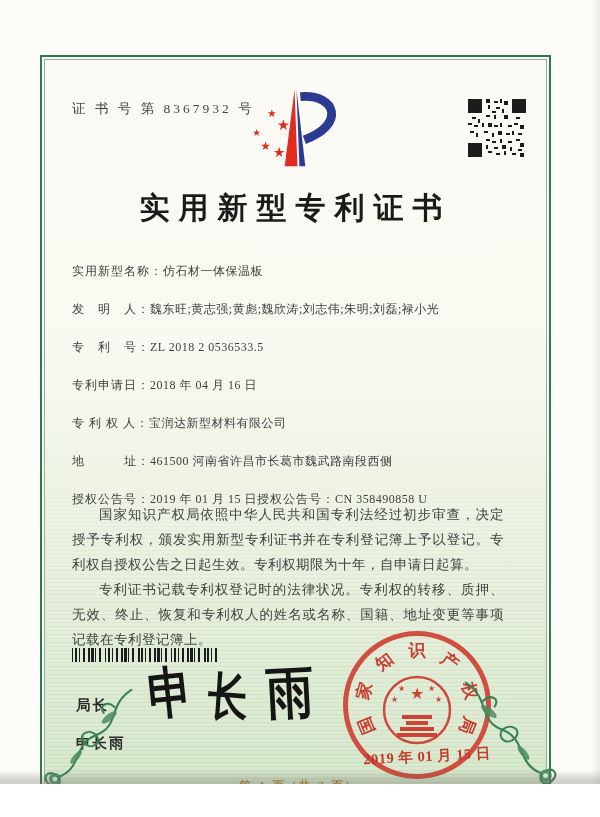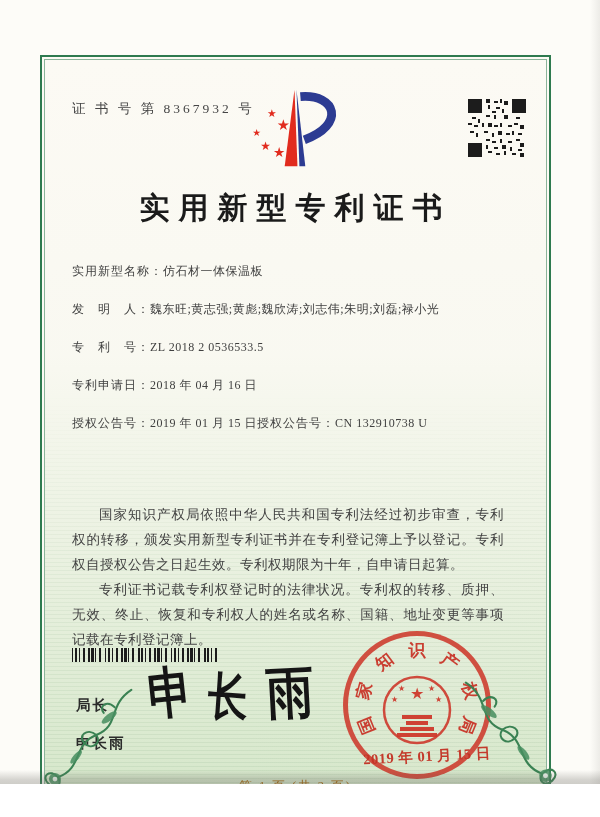--- a/index.html
+++ b/index.html
@@ -173,26 +173,32 @@
     <div class="row">
       <span class="lbl">发　明　人：</span><span class="val">魏东旺;黄志强;黄彪;魏欣涛;刘志伟;朱明;刘磊;禄小光</span>
     </div>
     <div class="row">
       <span class="lbl">专　利　号：</span><span class="val">ZL 2018 2 0536533.5</span>
     </div>
     <div class="row">
       <span class="lbl">专利申请日：</span><span class="val">2018 年 04 月 16 日</span>
     </div>
     <div class="row">
-      <span class="lbl">授权公告号：</span><span class="val">2019 年 01 月 15 日</span><span class="pair2 lbl">授权公告号：</span><span class="val">CN 132910738 U</span>
+      <span class="lbl">专 利 权 人：</span><span class="val">宝润达新型材料有限公司</span>
+    </div>
+    <div class="row">
+      <span class="lbl">地　　　址：</span><span class="val">461500 河南省许昌市长葛市魏武路南段西侧</span>
+    </div>
+    <div class="row">
+      <span class="lbl">授权公告号：</span><span class="val">2019 年 01 月 15 日</span><span class="pair2 lbl">授权公告号：</span><span class="val">CN 358490858 U</span>
     </div>
   </div>
 
   <div class="body-text">
-    <p>国家知识产权局依照中华人民共和国专利法经过初步审查，专利权的转移，颁发实用新型专利证书并在专利登记簿上予以登记。专利权自授权公告之日起生效。专利权期限为十年，自申请日起算。</p>
+    <p>国家知识产权局依照中华人民共和国专利法经过初步审查，决定授予专利权，颁发实用新型专利证书并在专利登记簿上予以登记。专利权自授权公告之日起生效。专利权期限为十年，自申请日起算。</p>
     <p>专利证书记载专利权登记时的法律状况。专利权的转移、质押、无效、终止、恢复和专利权人的姓名或名称、国籍、地址变更等事项记载在专利登记簿上。</p>
   </div>
 
   <div class="barcode"></div>
 
   <div class="officer">
     <div>局长</div>
     <div class="officer-name">申长雨</div>
   </div>
 

